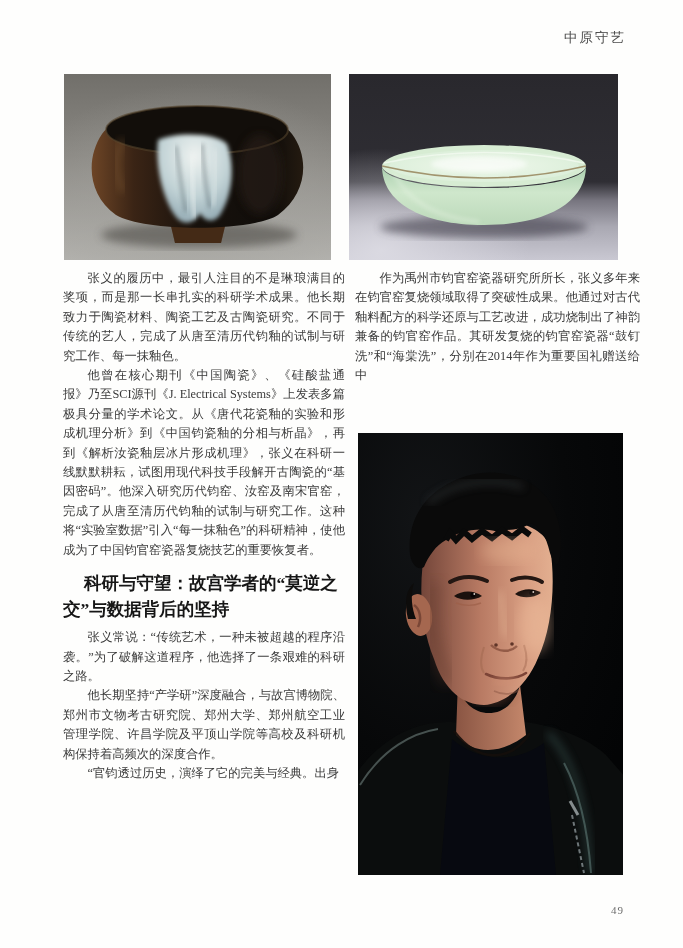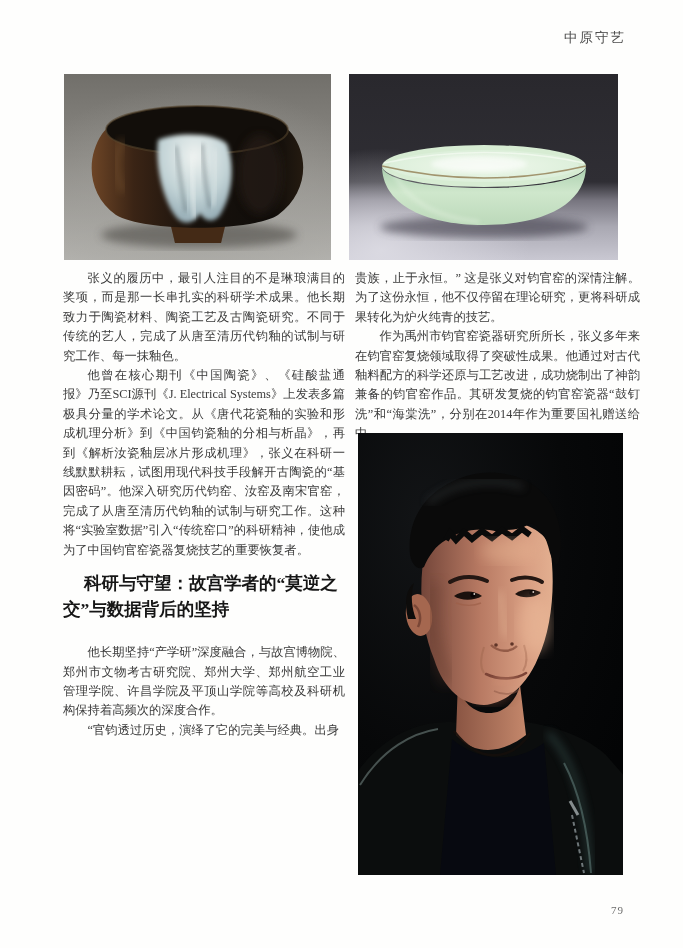--- a/index.html
+++ b/index.html
@@ -27,21 +27,21 @@
     position:absolute;top:269px;
     font-size:12.3px;line-height:19.4px;
     text-align:justify;color:#3a3a3a;
   }
   .col-left{left:63px;width:282px;}
   .col-right{left:355px;width:285px;}
   .col p{margin:0;text-indent:2em;}
   .col p.no-indent{text-indent:0;}
   .section-heading{
     font-size:17.5px;font-weight:bold;color:#161616;
-    line-height:26px;margin:10px 0 21px 0;
+    line-height:26px;margin:10px 0 6px 0;
     text-indent:1.2em;text-align:left;
     font-family:"Liberation Serif", serif;
   }
   .page-number{
     position:absolute;left:611px;top:904px;
     font-size:11px;color:#6e6e6e;letter-spacing:1px;
   }
 </style>
 </head>
 <body>
@@ -138,28 +138,28 @@
       <ellipse cx="135" cy="92" rx="95" ry="16" fill="url(#dishInner)"></ellipse>
       <path d="M33,92 Q135,116 237,92" stroke="#9a8a62" stroke-width="1.6" fill="none" opacity="0.9"></path>
       <path d="M35,89 Q135,68 235,89" stroke="#f2faf0" stroke-width="1.5" fill="none" opacity="0.8"></path>
       <ellipse cx="130" cy="90" rx="48" ry="8" fill="#ffffff" opacity="0.55" filter="url(#soft2b)"></ellipse>
       <path d="M45,100 C60,128 90,144 130,148" stroke="#eaf5e6" stroke-width="3" fill="none" opacity="0.5" filter="url(#soft2b)"></path>
     </svg>
   </div>
 
   <div class="col col-left">
     <p>张义的履历中，最引人注目的不是琳琅满目的奖项，而是那一长串扎实的科研学术成果。他长期致力于陶瓷材料、陶瓷工艺及古陶瓷研究。不同于传统的艺人，完成了从唐至清历代钧釉的试制与研究工作、每一抹釉色。</p>
-    <p>他曾在核心期刊《中国陶瓷》、《硅酸盐通报》乃至SCI源刊《J. Electrical Systems》上发表多篇极具分量的学术论文。从《唐代花瓷釉的实验和形成机理分析》到《中国钧瓷釉的分相与析晶》，再到《解析汝瓷釉层冰片形成机理》，张义在科研一线默默耕耘，试图用现代科技手段解开古陶瓷的“基因密码”。他深入研究历代钧窑、汝窑及南宋官窑，完成了从唐至清历代钧釉的试制与研究工作。这种将“实验室数据”引入“传统窑口”的科研精神，使他成为了中国钧官窑瓷器复烧技艺的重要恢复者。</p>
+    <p>他曾在核心期刊《中国陶瓷》、《硅酸盐通报》乃至SCI源刊《J. Electrical Systems》上发表多篇极具分量的学术论文。从《唐代花瓷釉的实验和形成机理分析》到《中国钧瓷釉的分相与析晶》，再到《解析汝瓷釉层冰片形成机理》，张义在科研一线默默耕耘，试图用现代科技手段解开古陶瓷的“基因密码”。他深入研究历代钧窑、汝窑及南宋官窑，完成了从唐至清历代钧釉的试制与研究工作。这种将“实验室数据”引入“每一抹釉色”的科研精神，使他成为了中国钧官窑瓷器复烧技艺的重要恢复者。</p>
     <h2 class="section-heading">科研与守望：故宫学者的“莫逆之交”与数据背后的坚持</h2>
+    <p>张义常说：“传统艺术，一种未被超越的程序沿袭。”为了破解这道程序，他选择了一条艰难的科研之路。</p>
     <p>他长期坚持“产学研”深度融合，与故宫博物院、郑州市文物考古研究院、郑州大学、郑州航空工业管理学院、许昌学院及平顶山学院等高校及科研机构保持着高频次的深度合作。</p>
     <p>“官钧透过历史，演绎了它的完美与经典。出身</p>
   </div>
 
   <div class="col col-right">
-    <p class="no-indent">贵族，止于永恒。” 这是张义对钧官窑的深情注解。为了这份永恒，他不仅停留在理论研究，更将科研成果转化为炉火纯青的技艺。</p>
     <p>作为禹州市钧官窑瓷器研究所所长，张义多年来在钧官窑复烧领域取得了突破性成果。他通过对古代釉料配方的科学还原与工艺改进，成功烧制出了神韵兼备的钧官窑作品。其研发复烧的钧官窑瓷器“鼓钉洗”和“海棠洗”，分别在2014年作为重要国礼赠送给中</p>
   </div>
 
   <div class="fig fig-portrait">
     <svg width="265" height="442" viewBox="0 0 265 442">
       <defs>
         <radialGradient id="pbg" cx="0.25" cy="0.2" r="0.9">
           <stop offset="0" stop-color="#121416"></stop>
           <stop offset="0.6" stop-color="#070809"></stop>
           <stop offset="1" stop-color="#030405"></stop>
@@ -227,15 +227,15 @@
       <path d="M76,150 C70,190 78,226 92,250" stroke="#5e382c" stroke-width="14" fill="none" opacity="0.4" filter="url(#pblur7)"></path>
       <ellipse cx="176" cy="192" rx="16" ry="28" fill="#f0bf9e" opacity="0.45" filter="url(#pblur7)"></ellipse>
       <ellipse cx="150" cy="118" rx="28" ry="12" fill="#eab894" opacity="0.4" filter="url(#pblur7)"></ellipse>
 
       <path d="M128,241 C140,247 158,247 168,240" stroke="#7c4437" stroke-width="2.6" fill="none" stroke-linecap="round"></path>
       <ellipse cx="148" cy="248" rx="12" ry="4" fill="#cf8f74" opacity="0.6" filter="url(#pblur4)"></ellipse>
       <path d="M136,258 C144,262 154,262 161,257" stroke="#8a5544" stroke-width="1.6" fill="none" opacity="0.5"></path>
     </svg>
   </div>
 
-  <div class="page-number">79</div>
+  <div class="page-number">49</div>
 
 </div>
 
 </body></html>

